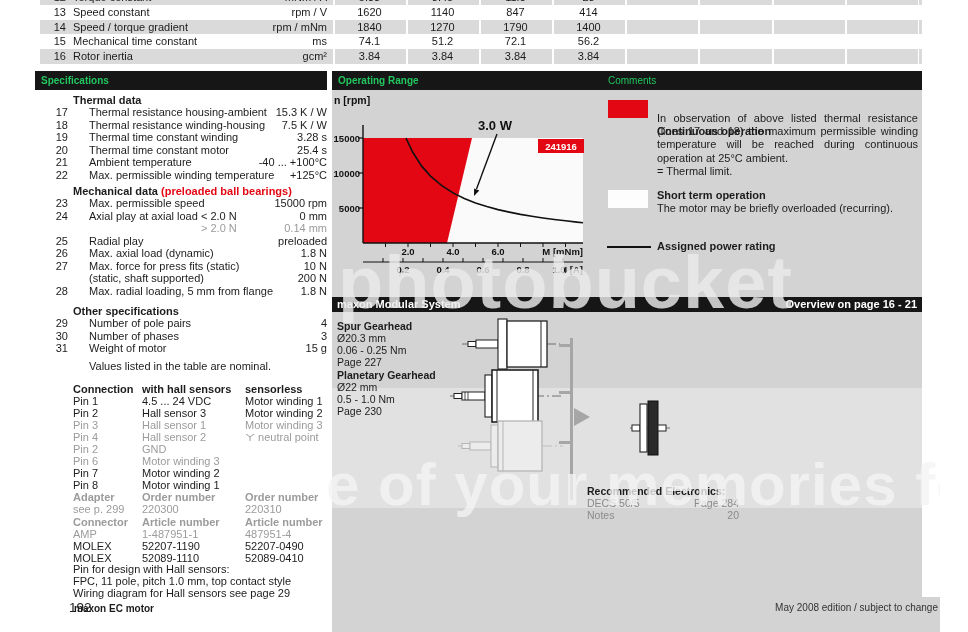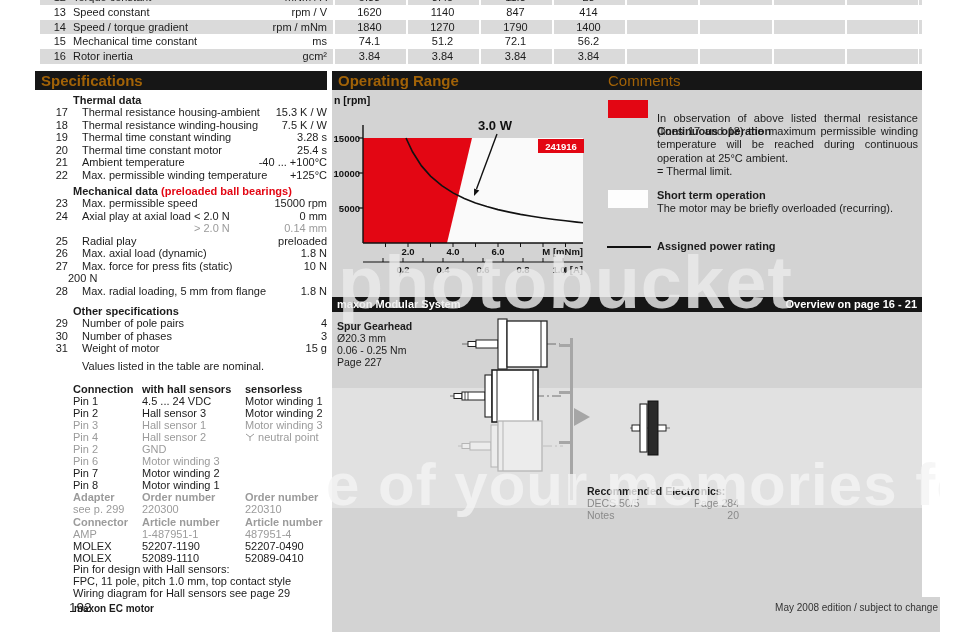--- a/index.html
+++ b/index.html
@@ -12,30 +12,30 @@
   .trow.gray{background:#dadada;}
   .trow .seps{position:absolute;left:293px;width:586px;top:0;bottom:0;
               background:repeating-linear-gradient(90deg,#fff 0 2px,transparent 2px 73.1px);}
   .tn{position:absolute;left:0;width:26px;text-align:right;}
   .tl{position:absolute;left:33px;}
   .tu{position:absolute;left:150px;width:137px;text-align:right;}
   .tv{position:absolute;width:73px;text-align:center;}
   .c1{left:293px}.c2{left:366px}.c3{left:439px}.c4{left:512px}
 
   
-  .secbar{position:absolute;height:19px;background:#161616;color:#a16207;font-size:15px;
+  .secbar{position:absolute;height:19px;background:#161616;color:#22c55e;font-size:10px;
           font-weight:bold;line-height:19px;}
   .modbar{position:absolute;height:15px;background:#161616;color:#fff;font-size:11px;
           font-weight:bold;line-height:15px;}
 
   
   .leftcol-block{position:absolute;left:35px;width:292px;font-size:11px;}
   .srow{display:flex;line-height:12.45px;}
   .sn{flex:none;width:33px;text-align:right;}
-  .sl{margin-left:14px;flex:1;}
+  .sl{margin-left:21px;flex:1;}
   .sv{flex:none;text-align:right;white-space:pre;}
   .shead{font-weight:bold;padding-left:38px;line-height:12.45px;}
   .muted{color:#9b9b9b;}
   .rednote{color:#e30613;font-weight:bold;}
   .indent{padding-left:112px;}
   .gaptop{margin-top:5px;}
 
   
   .conn{position:absolute;left:73px;width:254px;font-size:11px;}
   .crow{display:flex;line-height:12.05px;}
@@ -207,20 +207,26 @@
   <div class="modbar" style="left:332px;top:297px;width:590px;">
     <span class="abs" style="left:5px;">maxon Modular System</span>
     <span class="abs" style="right:5px;">Overview on page 16 - 21</span>
   </div>
 
   <div class="abs moditem" style="left:337px;top:320px;width:130px;">
     <div class="modname">Spur Gearhead</div>
     <div>Ø20.3 mm</div>
     <div>0.06 - 0.25 Nm</div>
     <div>Page 227</div>
+  </div>
+  <div class="abs moditem" style="left:337px;top:369px;width:130px;">
+    <div class="modname">Planetary Gearhead</div>
+    <div>Ø22 mm</div>
+    <div>0.5 - 1.0 Nm</div>
+    <div>Page 230</div>
   </div>
 
   <svg class="abs" style="left:462px;top:318px;" width="100" height="52" viewBox="0 0 100 52">
     <line x1="0" y1="26" x2="98" y2="26" stroke="#555" stroke-width="0.8" stroke-dasharray="9 3 2 3"></line>
     <rect x="6" y="23.5" width="8" height="5" fill="#fff" stroke="#222" stroke-width="1"></rect>
     <rect x="14" y="22" width="22" height="8" fill="#fff" stroke="#222" stroke-width="1"></rect>
     <rect x="36" y="1" width="9" height="50" fill="#fff" stroke="#222" stroke-width="1.1"></rect>
     <rect x="45" y="3" width="40" height="46" fill="#fff" stroke="#222" stroke-width="1.3"></rect>
     <line x1="79" y1="3" x2="79" y2="49" stroke="#222" stroke-width="1"></line>
   </svg>
@@ -329,20 +335,21 @@
         <span class="sl">Max. axial load (dynamic)</span>
         <span class="sv">1.8 N</span>
       </div>
     <div class="srow">
         <span class="sn">27</span>
         <span class="sl">Max. force for press fits (static)</span>
         <span class="sv">10 N</span>
       </div>
     <div class="srow">
         <span class="sn"></span>
+        <span class="sl">(static, shaft supported)</span>
         <span class="sv">200 N</span>
       </div>
     <div class="srow">
         <span class="sn">28</span>
         <span class="sl">Max. radial loading, 5 mm from flange</span>
         <span class="sv">1.8 N</span>
       </div>
   </div>
 
   <div class="leftcol-block" style="top:305px;">

